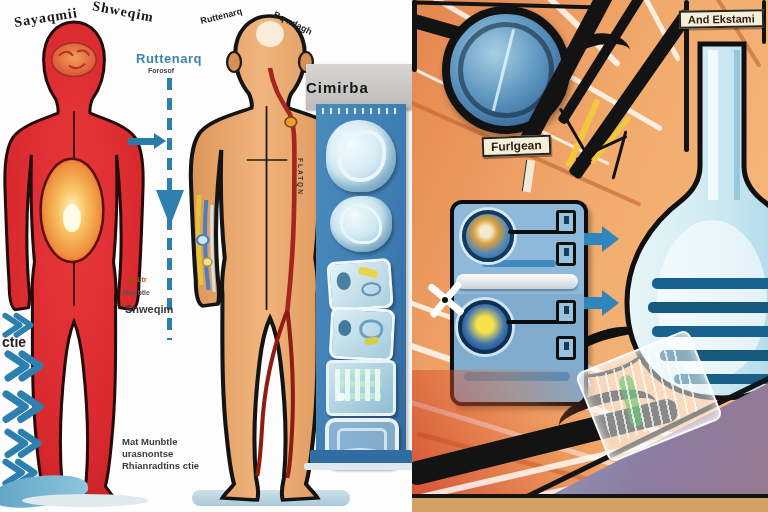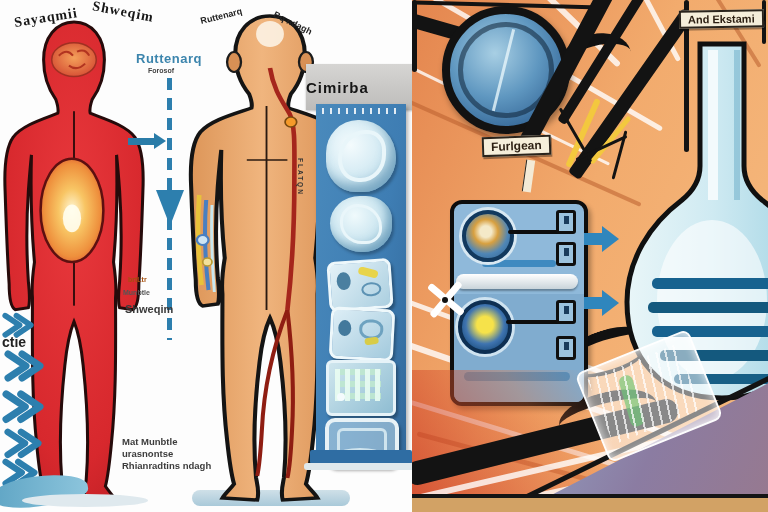--- a/index.html
+++ b/index.html
@@ -63,21 +63,21 @@
   <div class="abs" style="left:128px;top:138px;width:26px;height:7px;background:#2a7ca8;"></div>
   <div class="abs" style="left:154px;top:133px;width:0;height:0;border-top:8px solid transparent;
        border-bottom:8px solid transparent;border-left:12px solid #2a7ca8;"></div>
 
   <div class="abs lbl" style="left:128px;top:276px;font-size:7px;color:#a5500f;">brtLtr</div>
   <div class="abs lbl" style="left:123px;top:289px;font-size:7px;color:#555;">Munbtle</div>
   <div class="abs lbl" style="left:125px;top:303px;font-size:11px;color:#3a3a3a;">Shweqim</div>
 
   <div class="abs lbl" style="left:122px;top:436px;font-size:9.5px;color:#3c3c3c;line-height:12px;width:100px;">
     <div>Mat Munbtle urasnontse</div>
-    <div>Rhianradtins ndagh</div>
+    <div>Rhianradtins ctie</div>
   </div>
 
   <div class="abs lbl" style="left:2px;top:334px;font-size:14px;color:#222;">ctie</div>
   <svg class="abs" style="left:0;top:312px;" width="64" height="176" viewBox="0 0 64 176">
     <g transform="translate(2,2) scale(.8)">
         <path class="chev" d="M4,2 L22,14 L4,26 M18,2 L36,14 L18,26"></path>
       </g>
     <g transform="translate(4,40)">
         <path class="chev" d="M4,2 L22,14 L4,26 M18,2 L36,14 L18,26"></path>
       </g>

